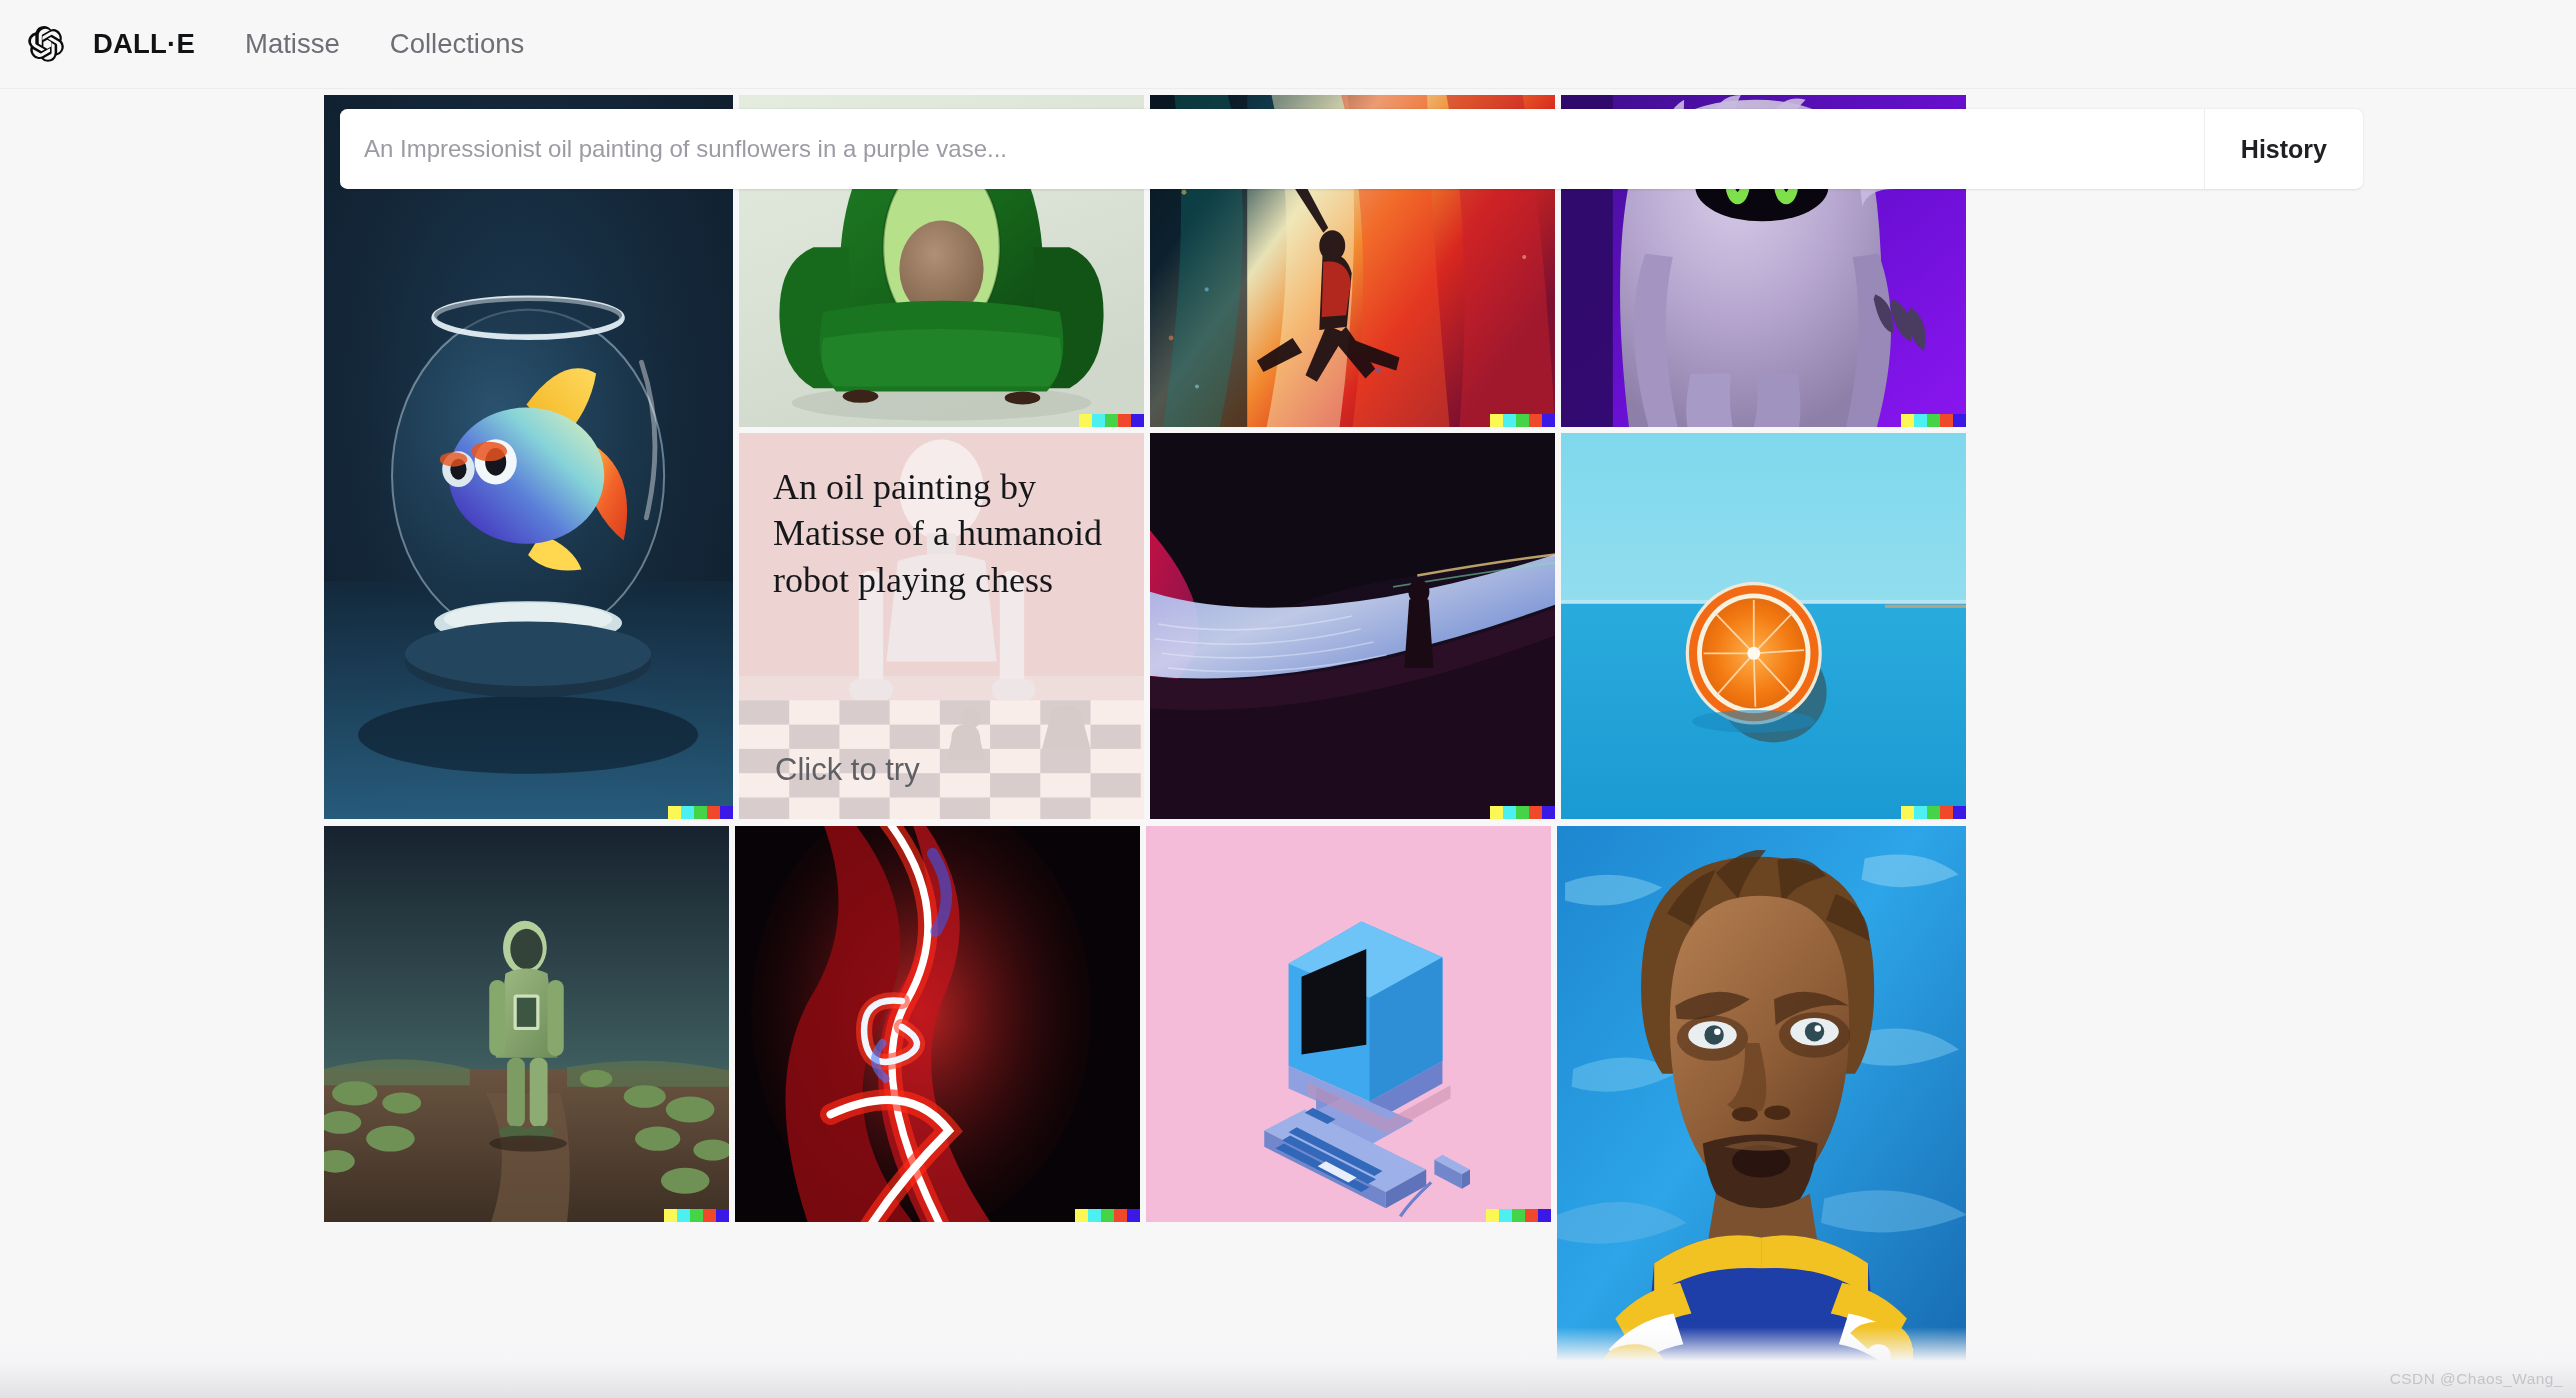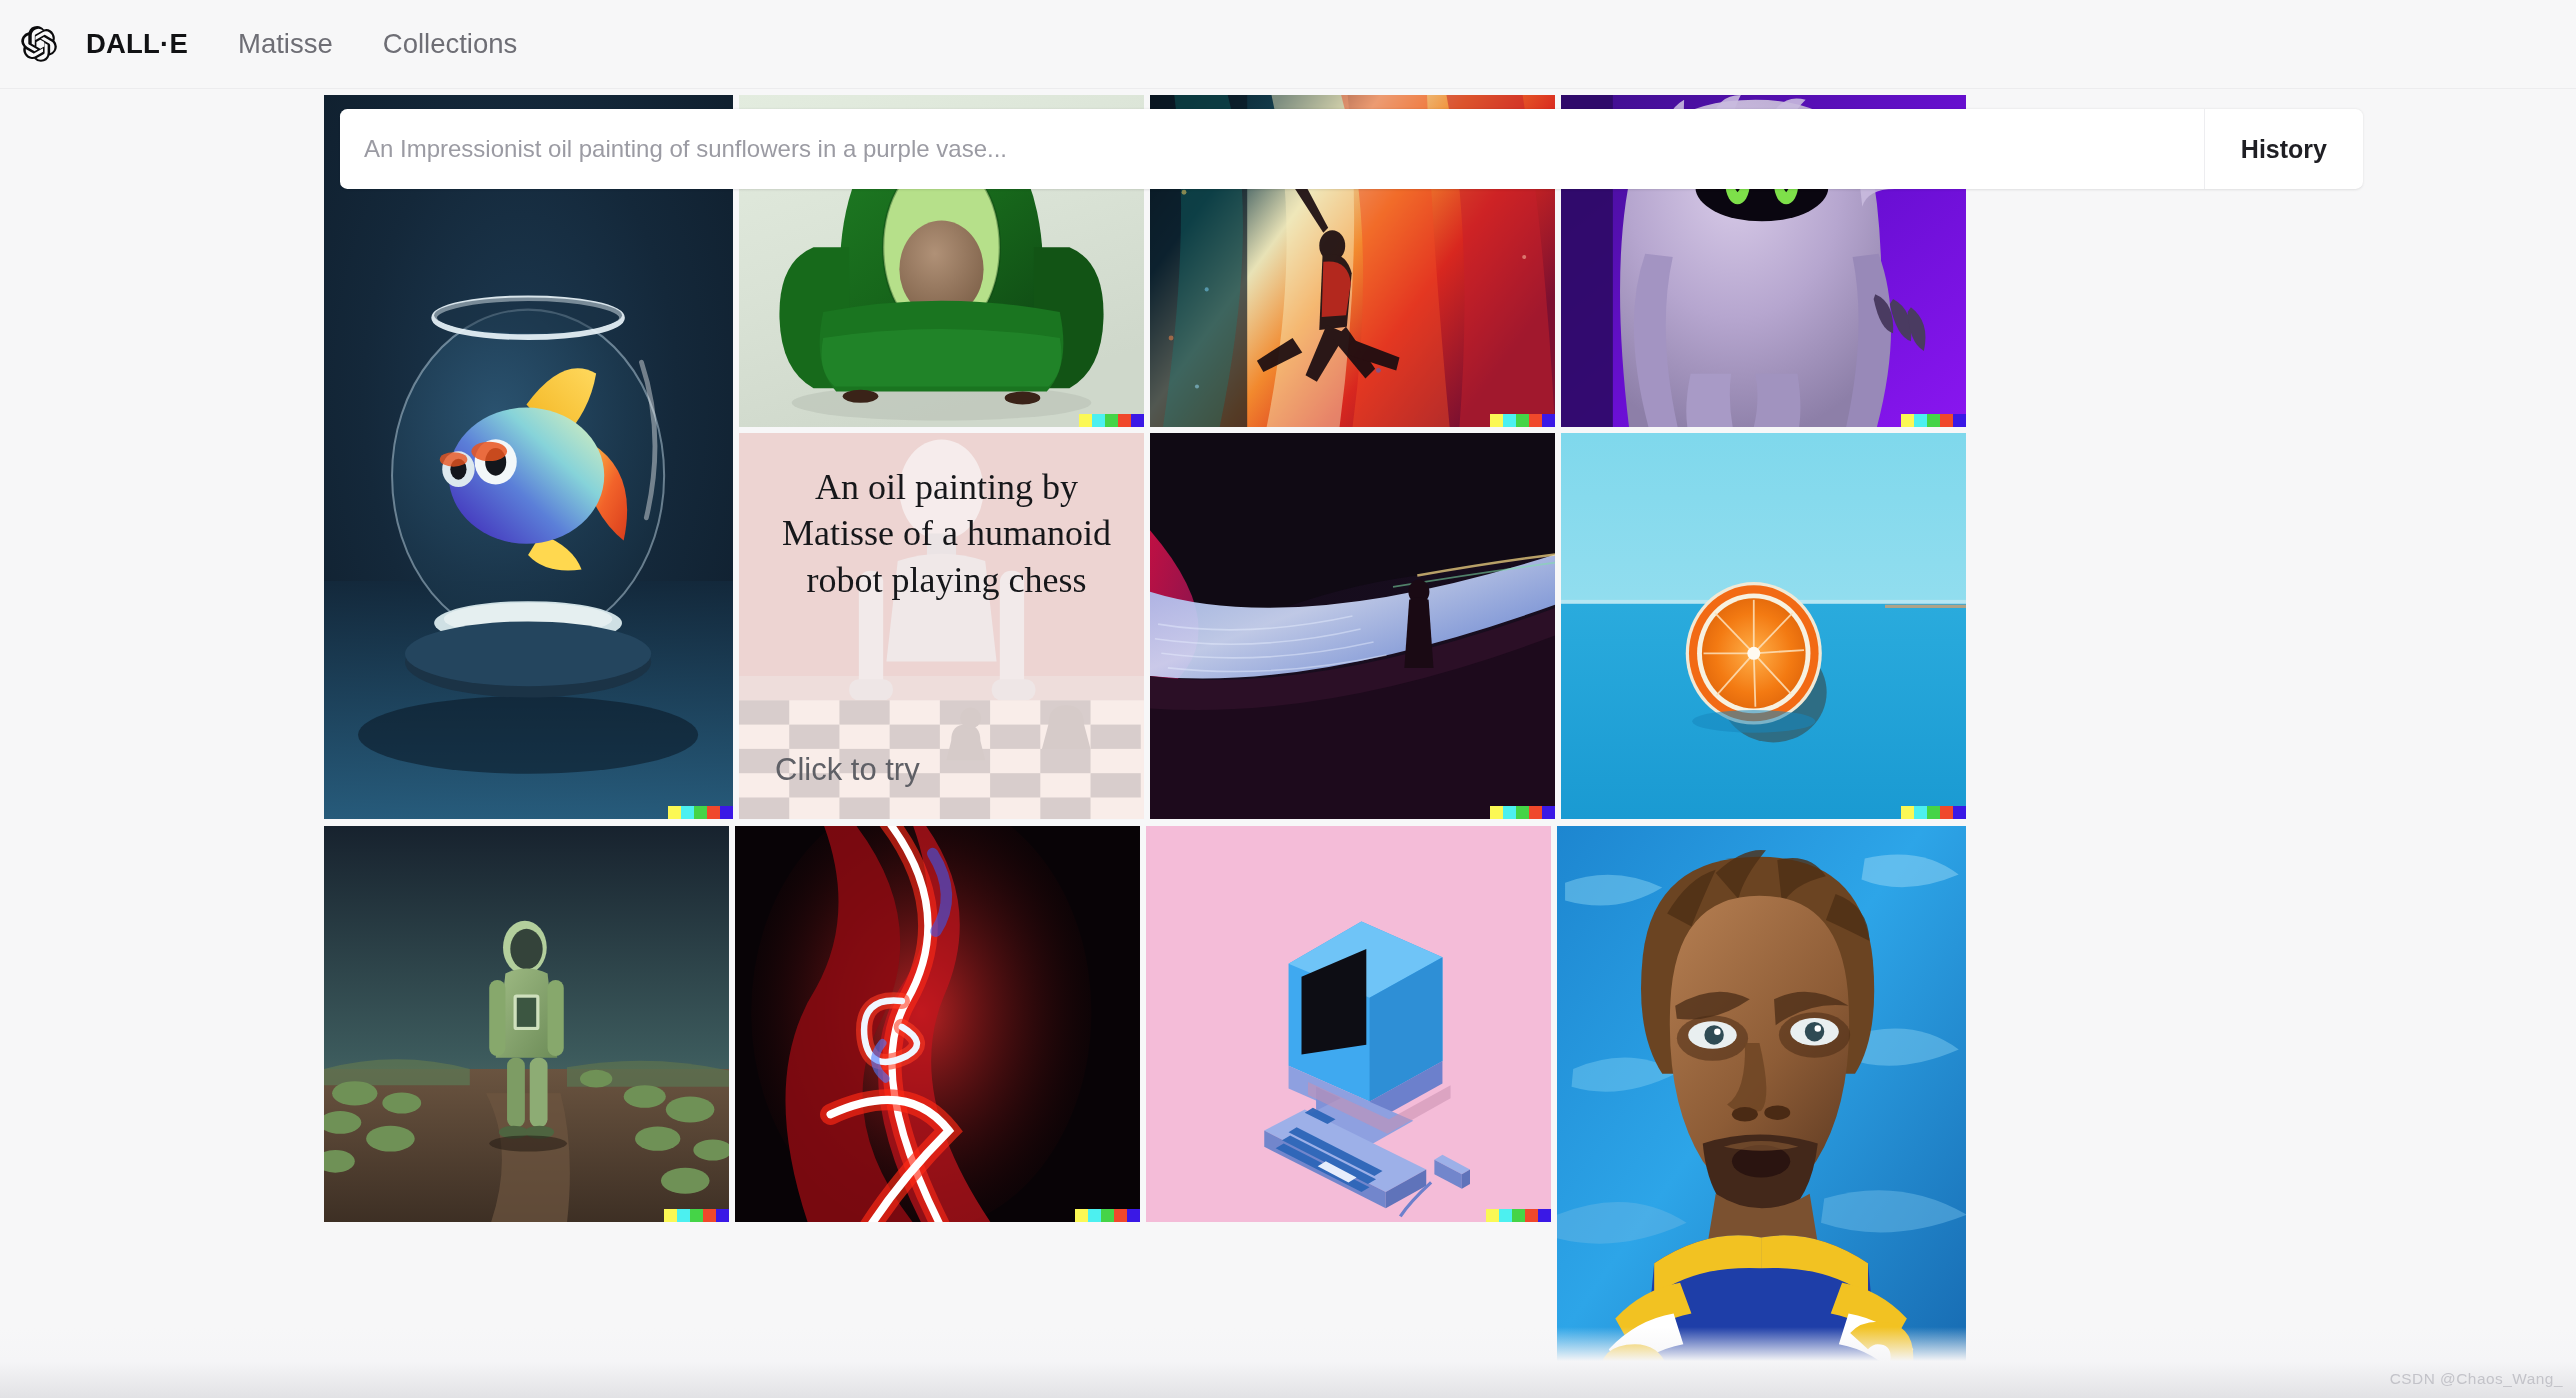--- a/index.html
+++ b/index.html
@@ -10,21 +10,21 @@
     overflow: hidden;
   }
 
   
   #header {
     position: absolute; top: 0; left: 0;
     width: 2576px; height: 89px;
     background: #f7f7f8;
     border-bottom: 1.6px solid #ececee;
     display: flex; align-items: center;
-    padding-left: 21px;
+    padding-left: 28px;
   }
   #oai-logo { width: 39px; height: 39px; flex: 0 0 auto; margin-right: 26px; }
   #oai-logo svg { width: 39px; height: 39px; display: block; }
   .brand {
     font-size: 27.5px; font-weight: 700; color: #111214;
     letter-spacing: 0.2px; margin-right: 50px; white-space: nowrap;
   }
   .navlink {
     font-size: 27.5px; font-weight: 400; color: #6e6e75;
     margin-right: 50px; white-space: nowrap; cursor: pointer;
@@ -79,21 +79,21 @@
   }
 
   
   #prompt-card {
     background: #fbeeec;
   }
   #prompt-card .cardbg { position:absolute; inset:0; opacity:.16; }
   #prompt-card .cardtxt {
     position: absolute; left: 34px; right: 24px; top: 31px;
     font-family: "Liberation Serif", serif;
-    font-size: 36px; line-height: 1.29; color: #16171a; text-align: center;
+    font-size: 36px; line-height: 1.29; color: #16171a;
   }
   #prompt-card .cardcta {
     position: absolute; left: 36px; bottom: 31px;
     font-family: "Liberation Sans", sans-serif;
     font-size: 31px; color: #5f6066;
   }
 
   
   #bottom-fade {
     position: absolute; left: 0; bottom: 0; width: 2576px; height: 71px;

